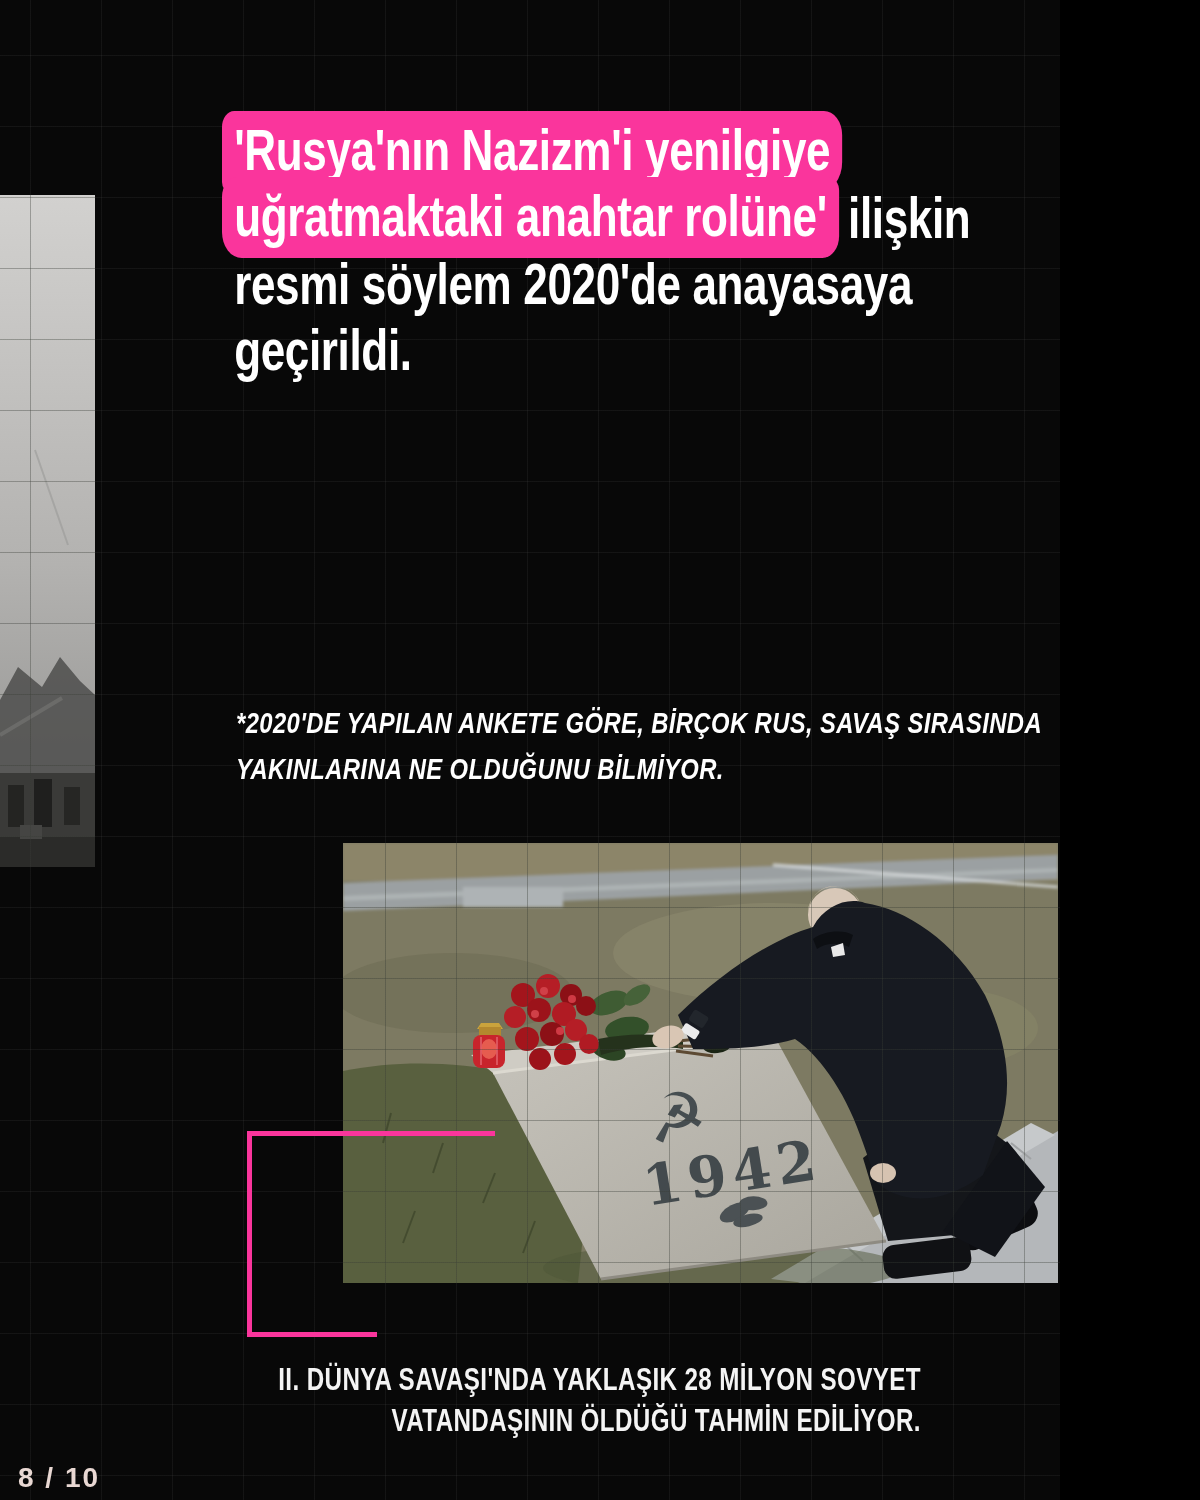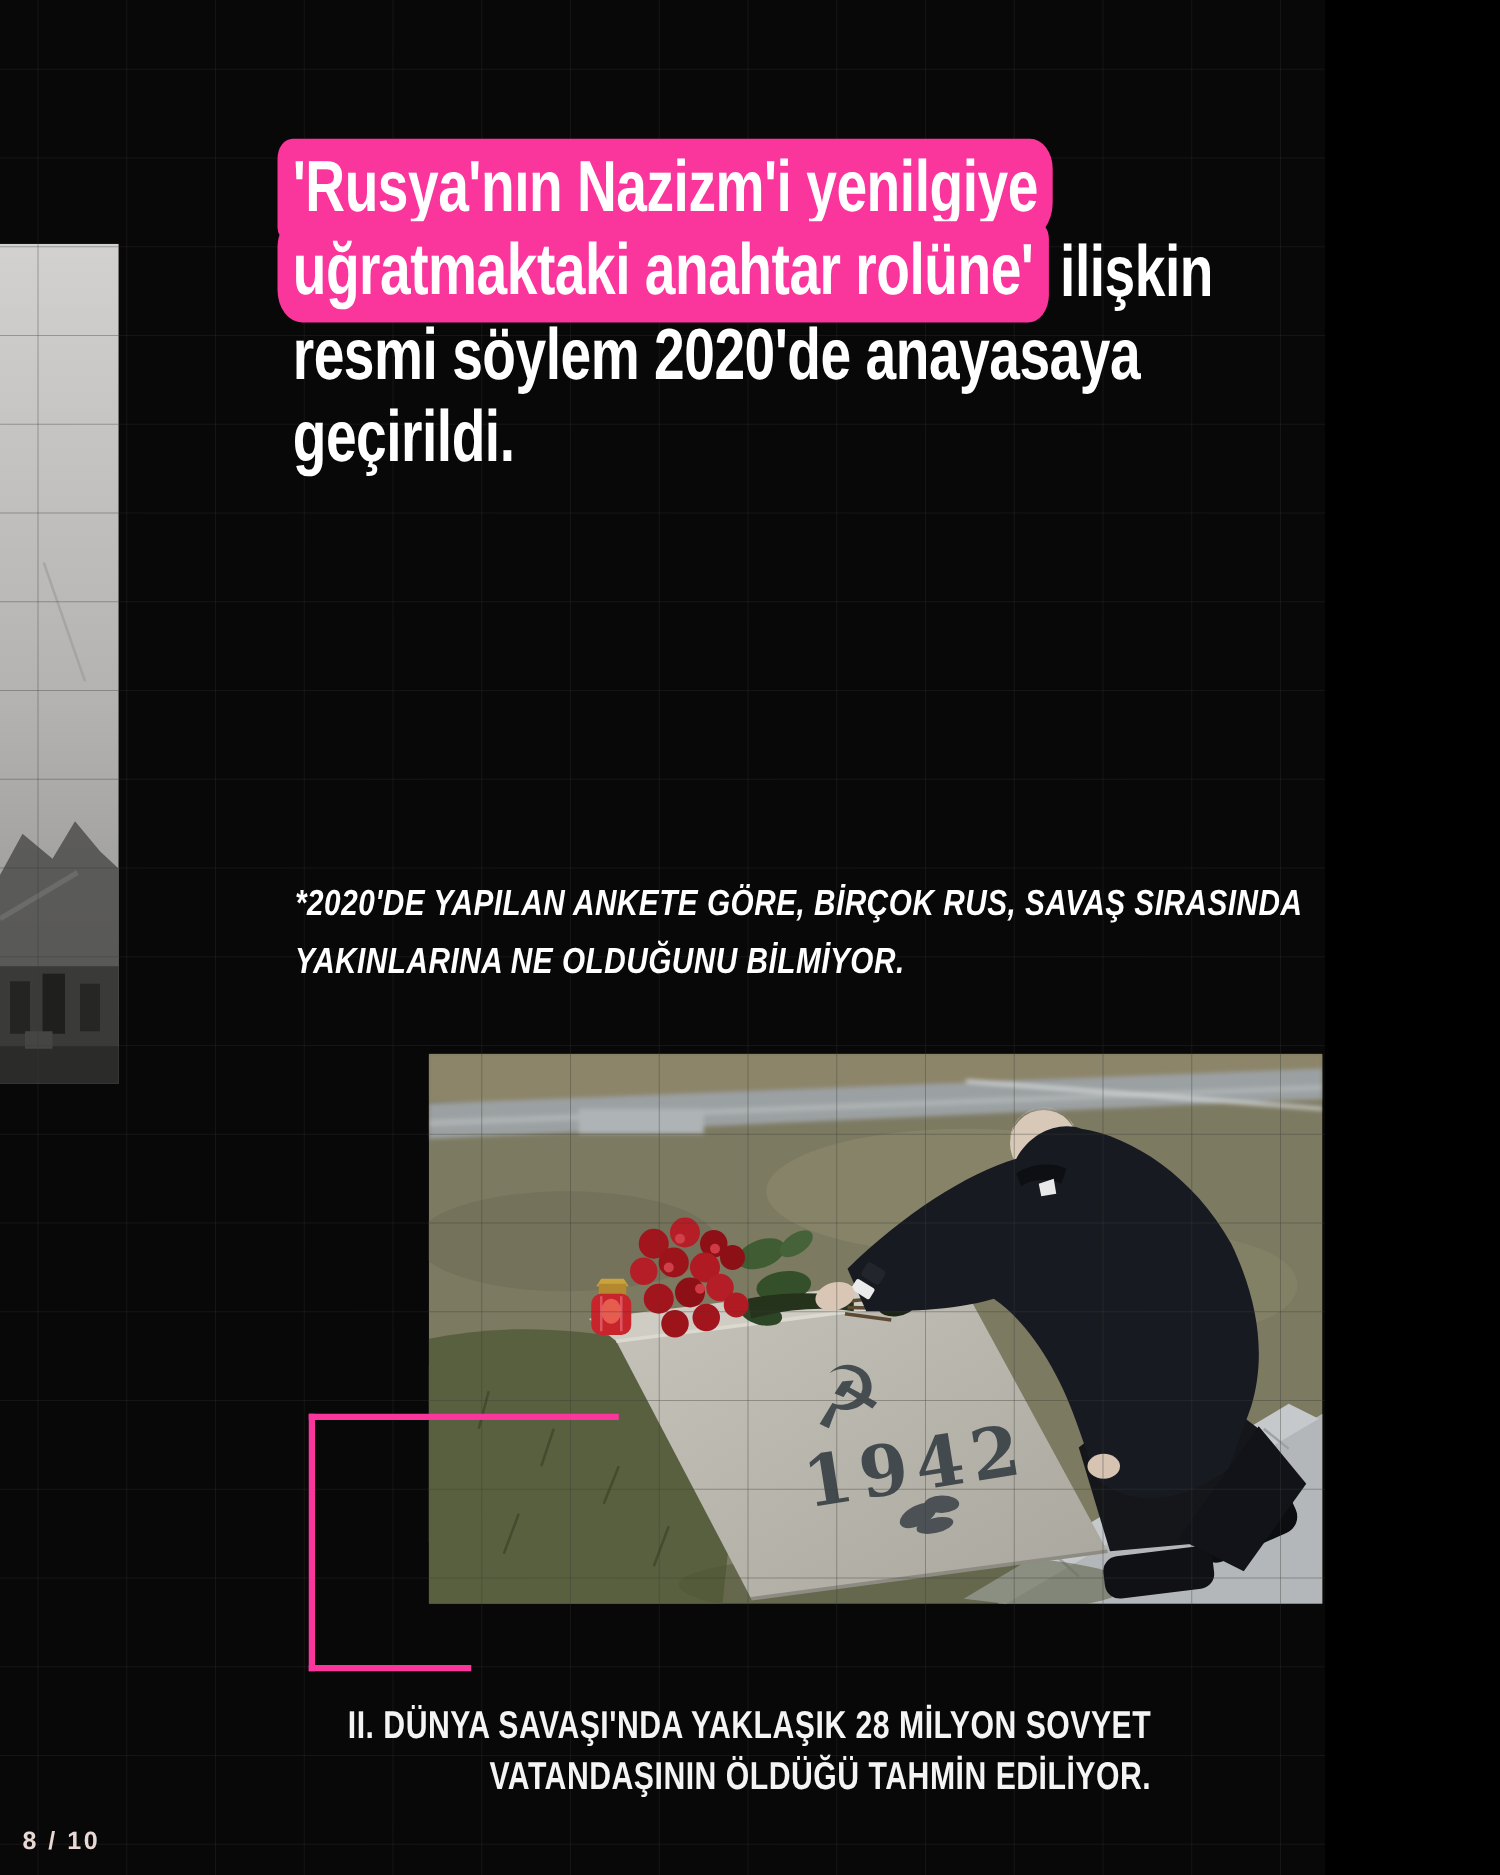--- a/index.html
+++ b/index.html
@@ -40,21 +40,21 @@
   .hl-d{border-radius:22px 16px 26px 14px;}
   .plain-pad{margin-left:16px;}
   .after-hl{margin-left:12px;}
 
   .fnote{font-size:29px;font-weight:bold;font-style:italic;line-height:46px;
          transform:scaleX(.82);transform-origin:0 0;white-space:nowrap;letter-spacing:.5px;}
 
   .caption{text-align:right;font-weight:bold;font-size:31px;line-height:41px;color:#f4f4f4;margin-top:41px;}
   .caption div{white-space:nowrap;transform:scaleX(.78);transform-origin:100% 50%;letter-spacing:.5px;}
 
-  .pagenum{font-size:20px;font-weight:bold;color:#e9d8d3;letter-spacing:2px;}
+  .pagenum{font-size:28px;font-weight:bold;color:#e9d8d3;letter-spacing:2px;}
 
   .bracket{position:absolute;background:var(--accent);z-index:5;}
 </style>
 </head>
 <body>
 
 <div class="canvas" style="background: rgb(8, 8, 8);">
 
   <div class="photo-wrap" style="left:0;top:195px;width:95px;height:672px;">
     <svg viewBox="0 0 95 672" preserveAspectRatio="none">

